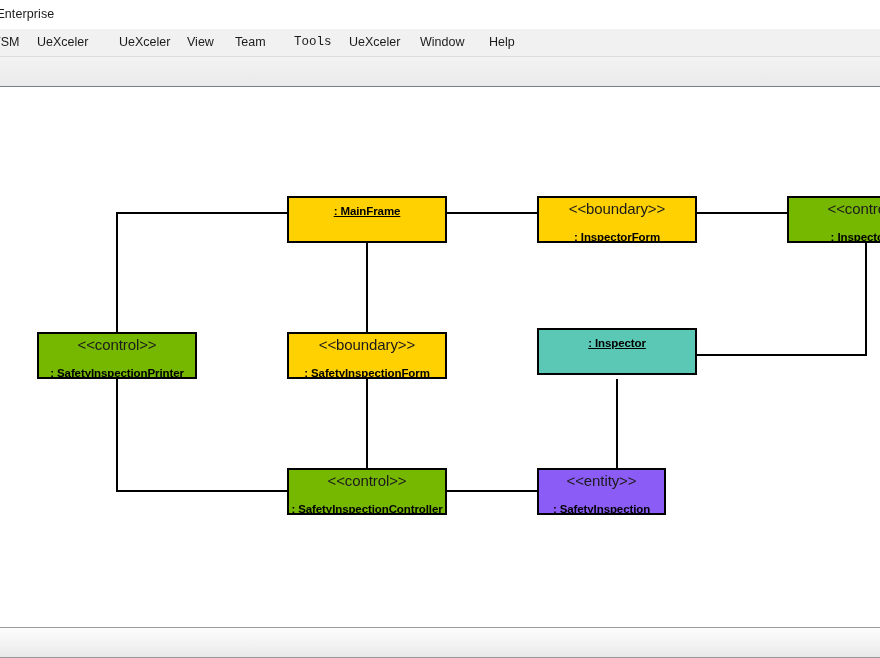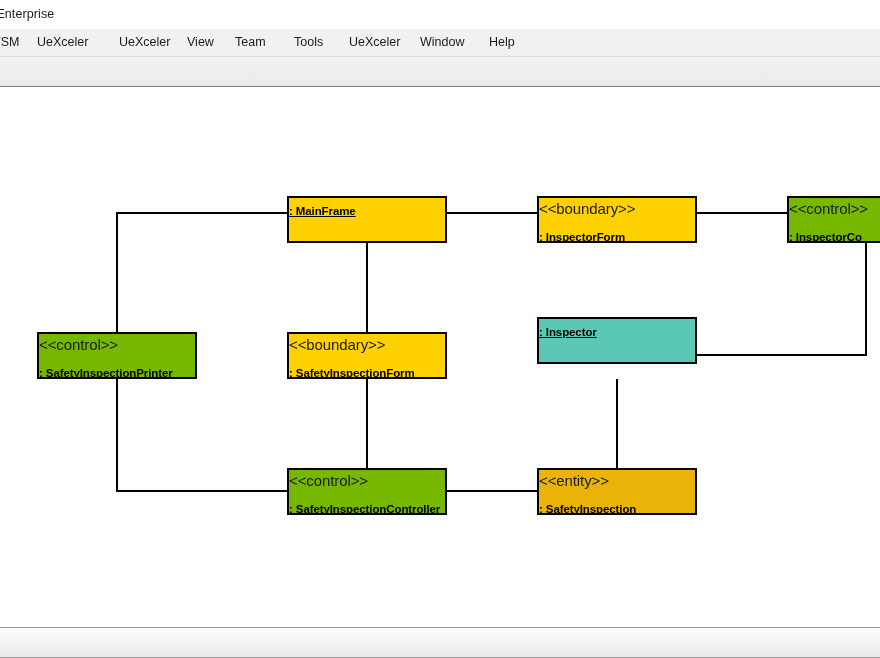--- a/index.html
+++ b/index.html
@@ -94,20 +94,21 @@
     top: 0;
   }
 
   
   .node {
     position: absolute;
     box-sizing: border-box;
     border: 2px solid #000000;
     display: flex;
     flex-direction: column;
+    align-items: center;
     cursor: default;
   }
   .node .stereotype {
     font-size: 15px;
     color: #1b1b1b;
     line-height: 12px;
     margin-top: 5px;
     white-space: nowrap;
     letter-spacing: -0.1px;
   }
@@ -153,21 +154,21 @@
   <div class="titlebar">
     <div class="titlebar-text">radigm Enterprise</div>
   </div>
 
   <div class="menubar" id="menubar">
       <div class="menu-item" style="left: -14px;">TSM</div>
       <div class="menu-item" style="left: 30px;">UeXceler</div>
       <div class="menu-item" style="left: 112px;">UeXceler</div>
       <div class="menu-item" style="left: 180px;">View</div>
       <div class="menu-item" style="left: 228px;">Team</div>
-      <div class="menu-item" style="left: 287px;">Tools</div>
+      <div class="menu-item" style="left: 287px; font-family: Liberation Mono, monospace;">Tools</div>
       <div class="menu-item" style="left: 342px;">UeXceler</div>
       <div class="menu-item" style="left: 413px;">Window</div>
       <div class="menu-item" style="left: 482px;">Help</div>
     </div>
 
   <div class="toolbar"></div>
 
   <div class="canvas">
     <svg class="canvas-svg" width="880" height="540" viewBox="0 0 880 540">
       <g stroke="#000000" stroke-width="1.6" fill="none" shape-rendering="crispEdges">
@@ -209,28 +210,28 @@
           <div class="nodename">: InspectorCo</div>
         </div>
         <div class="node" style="left: 37px; top: 244px; width: 160px; height: 47px; background: rgb(118, 184, 0);">
           <div class="stereotype">&lt;&lt;control&gt;&gt;</div>
           <div class="nodename">: SafetyInspectionPrinter</div>
         </div>
         <div class="node" style="left: 287px; top: 244px; width: 160px; height: 47px; background: rgb(255, 209, 0);">
           <div class="stereotype">&lt;&lt;boundary&gt;&gt;</div>
           <div class="nodename">: SafetyInspectionForm</div>
         </div>
-        <div class="node no-stereotype" style="left: 537px; top: 229px; width: 160px; height: 47px; background: rgb(91, 200, 181);">
+        <div class="node no-stereotype" style="left: 537px; top: 240px; width: 160px; height: 47px; background: rgb(91, 200, 181);">
           <div class="nodename">: Inspector</div>
         </div>
         <div class="node" style="left: 287px; top: 380px; width: 160px; height: 47px; background: rgb(118, 184, 0);">
           <div class="stereotype">&lt;&lt;control&gt;&gt;</div>
           <div class="nodename">: SafetyInspectionController</div>
         </div>
-        <div class="node" style="left: 537px; top: 380px; width: 160px; height: 47px; background: #eab308;">
+        <div class="node" style="left: 537px; top: 380px; width: 129px; height: 47px; background: #8b5cf6;">
           <div class="stereotype">&lt;&lt;entity&gt;&gt;</div>
           <div class="nodename">: SafetyInspection</div>
         </div>
       </div>
   </div>
 
   <div class="canvas-bottom-rule"></div>
   <div class="statusbar">
     <span></span>
   </div>

